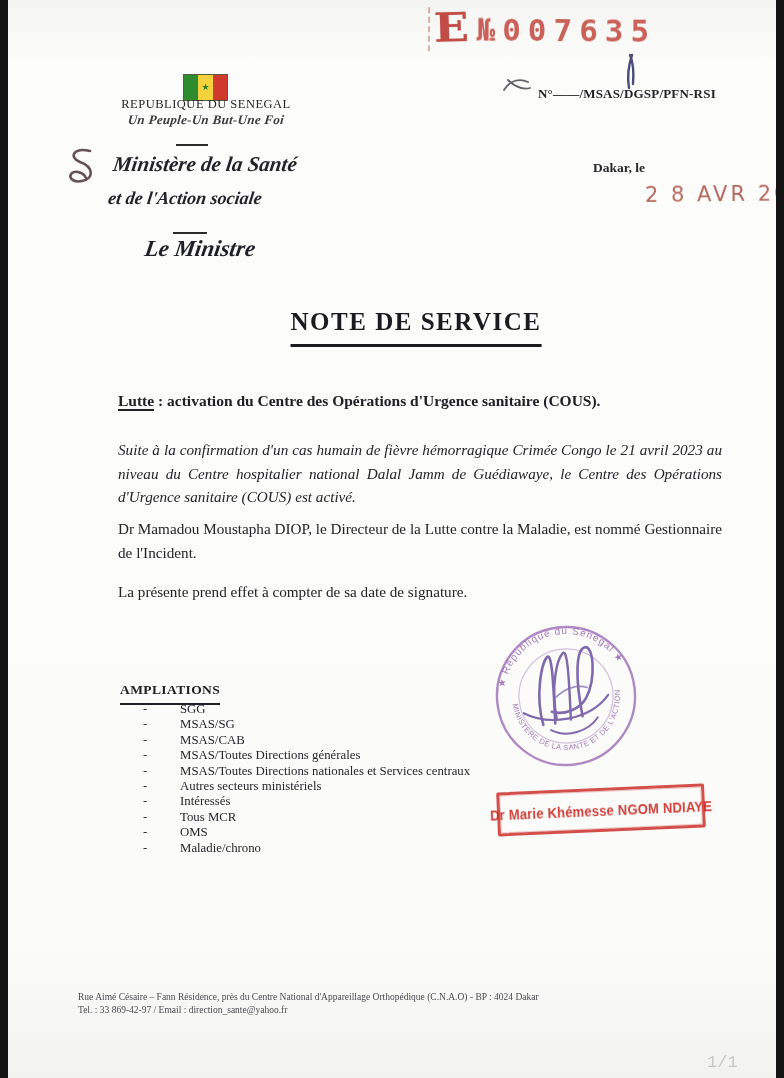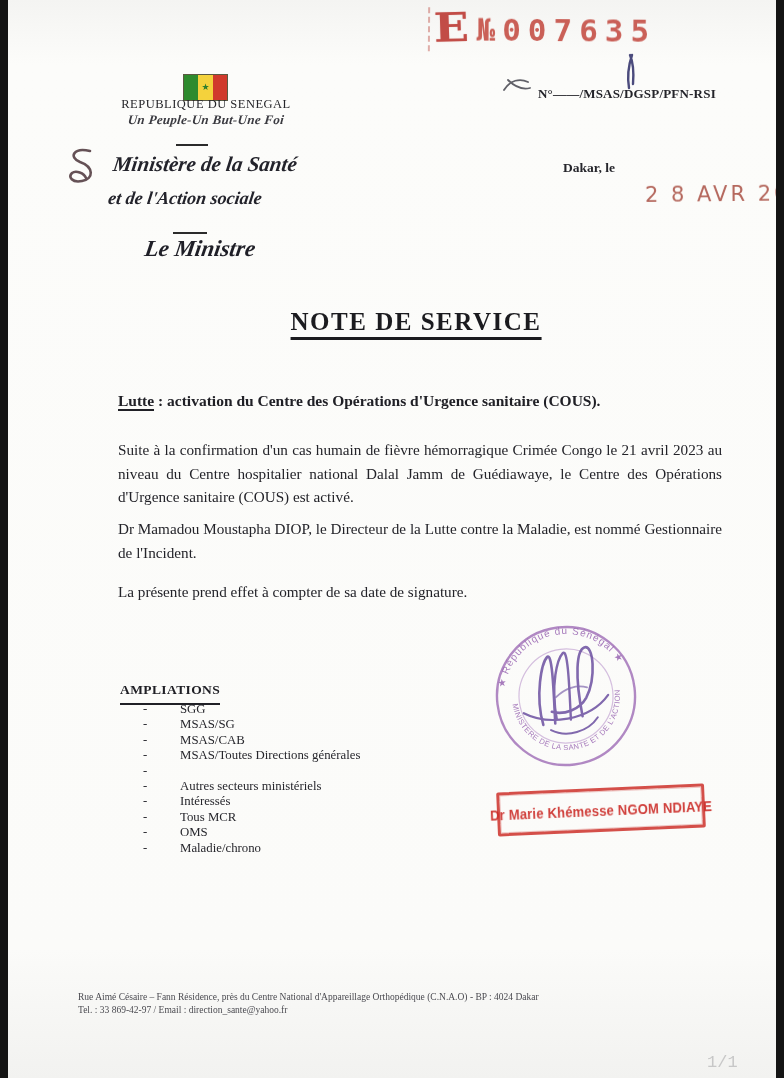--- a/index.html
+++ b/index.html
@@ -41,37 +41,37 @@
     font-style:italic;font-weight:bold;font-size:18px;color:#23232b;transform:skewX(-8deg);}
   .minister{position:absolute;left:70px;top:236px;width:260px;text-align:center;
     font-style:italic;font-weight:bold;font-size:23px;color:#1f1f27;transform:skewX(-9deg);}
   .paraph-svg{position:absolute;left:60px;top:145px;}
 
   
   .refline{position:absolute;left:538px;top:86px;font-weight:bold;font-size:13px;
     letter-spacing:.2px;color:#24242a;}
   .penmark1{position:absolute;left:590px;top:52px;}
   .penmark2{position:absolute;left:500px;top:72px;}
-  .dakar{position:absolute;left:563px;top:160px;font-weight:bold;font-size:13.5px;color:#26262c;}
+  .dakar{position:absolute;left:593px;top:160px;font-weight:bold;font-size:13.5px;color:#26262c;}
   .datestamp{position:absolute;left:645px;top:182px;font-family:"DejaVu Sans",sans-serif;
     font-size:21px;color:rgba(168,78,66,.85);letter-spacing:3px;transform:rotate(-.6deg);
     filter:blur(.25px);white-space:nowrap;}
 
   
   .title{position:absolute;left:416px;top:308px;transform:translateX(-50%);
     font-weight:bold;font-size:25px;letter-spacing:1.5px;color:#1b1b1f;
-    border-bottom:3px solid #1b1b1f;padding-bottom:1px;white-space:nowrap;
+    border-bottom:3px solid #1b1b1f;padding-bottom:8px;white-space:nowrap;
     font-family:"Liberation Serif",serif;}
 
   
   .subject{position:absolute;left:118px;top:392px;width:604px;font-weight:bold;font-size:15.5px;color:#202026;}
   .subject .lbl{border-bottom:2px solid #202026;}
   .para{position:absolute;left:118px;width:604px;font-size:15.2px;line-height:23.5px;
     text-align:justify;color:#232329;}
-  .p1{top:438px;} .p2{top:517px;} .p3{top:580px;}
+  .p1{top:438px;font-style:italic;} .p2{top:517px;} .p3{top:580px;}
 
   
   .amp-head{position:absolute;left:120px;top:682px;font-weight:bold;font-size:13.5px;
     letter-spacing:.4px;color:#202026;border-bottom:2px solid #202026;padding-bottom:5px;}
   .amp-list{position:absolute;left:143px;top:702px;font-size:12.8px;color:#26262c;}
   .amp-item{display:flex;height:15.4px;line-height:15.4px;}
   .amp-item .dash{width:37px;}
   
   
   .roundstamp{position:absolute;left:492px;top:622px;transform:rotate(-7deg);}
@@ -158,20 +158,21 @@
     <div class="amp-item">
         <span class="dash">-</span>
         <span>MSAS/CAB</span>
       </div>
     <div class="amp-item">
         <span class="dash">-</span>
         <span>MSAS/Toutes Directions générales</span>
       </div>
     <div class="amp-item">
         <span class="dash">-</span>
+        <span>MSAS/Toutes Directions nationales et Services centraux</span>
       </div>
     <div class="amp-item">
         <span class="dash">-</span>
         <span>Autres secteurs ministériels</span>
       </div>
     <div class="amp-item">
         <span class="dash">-</span>
         <span>Intéressés</span>
       </div>
     <div class="amp-item">

